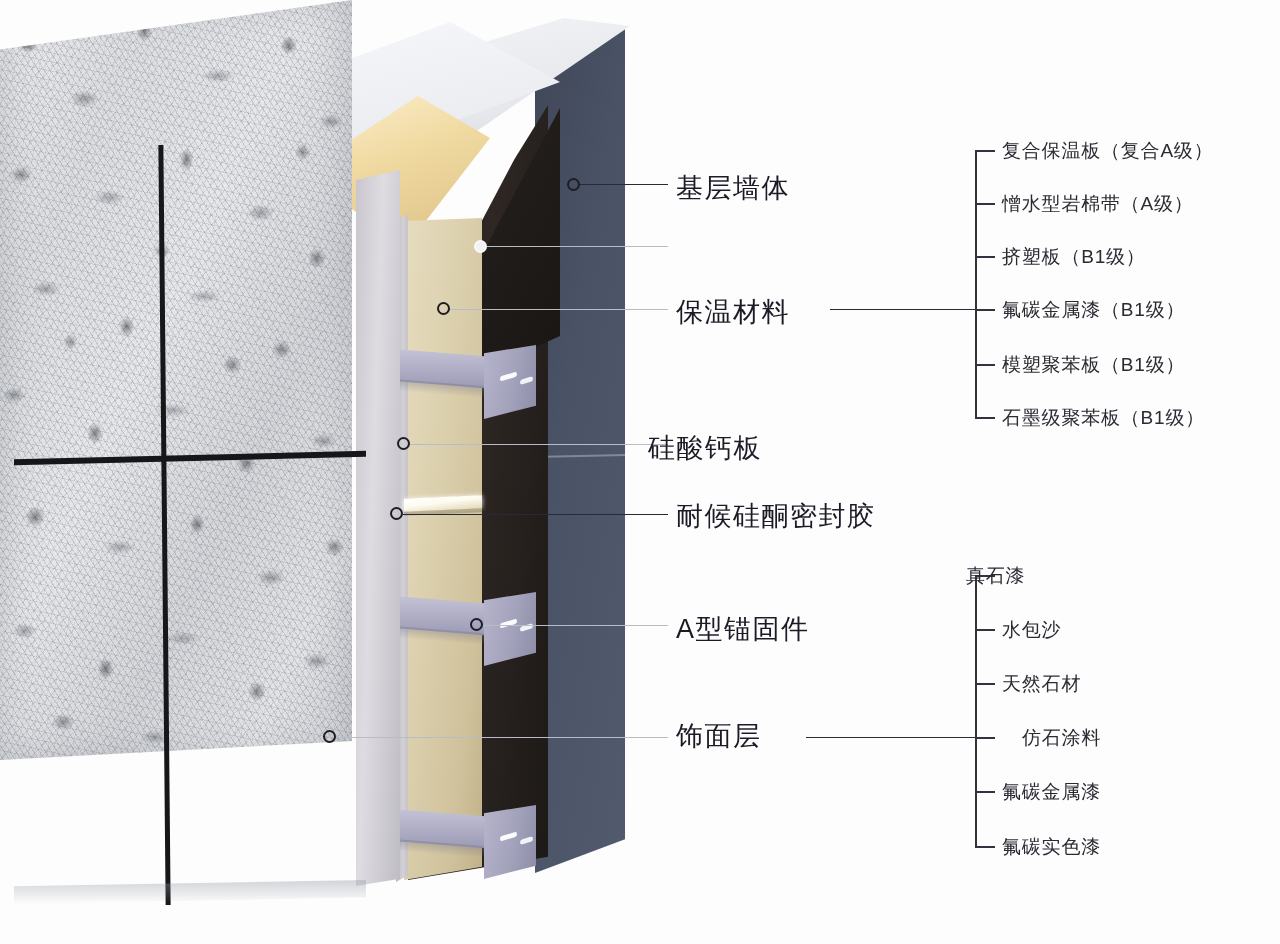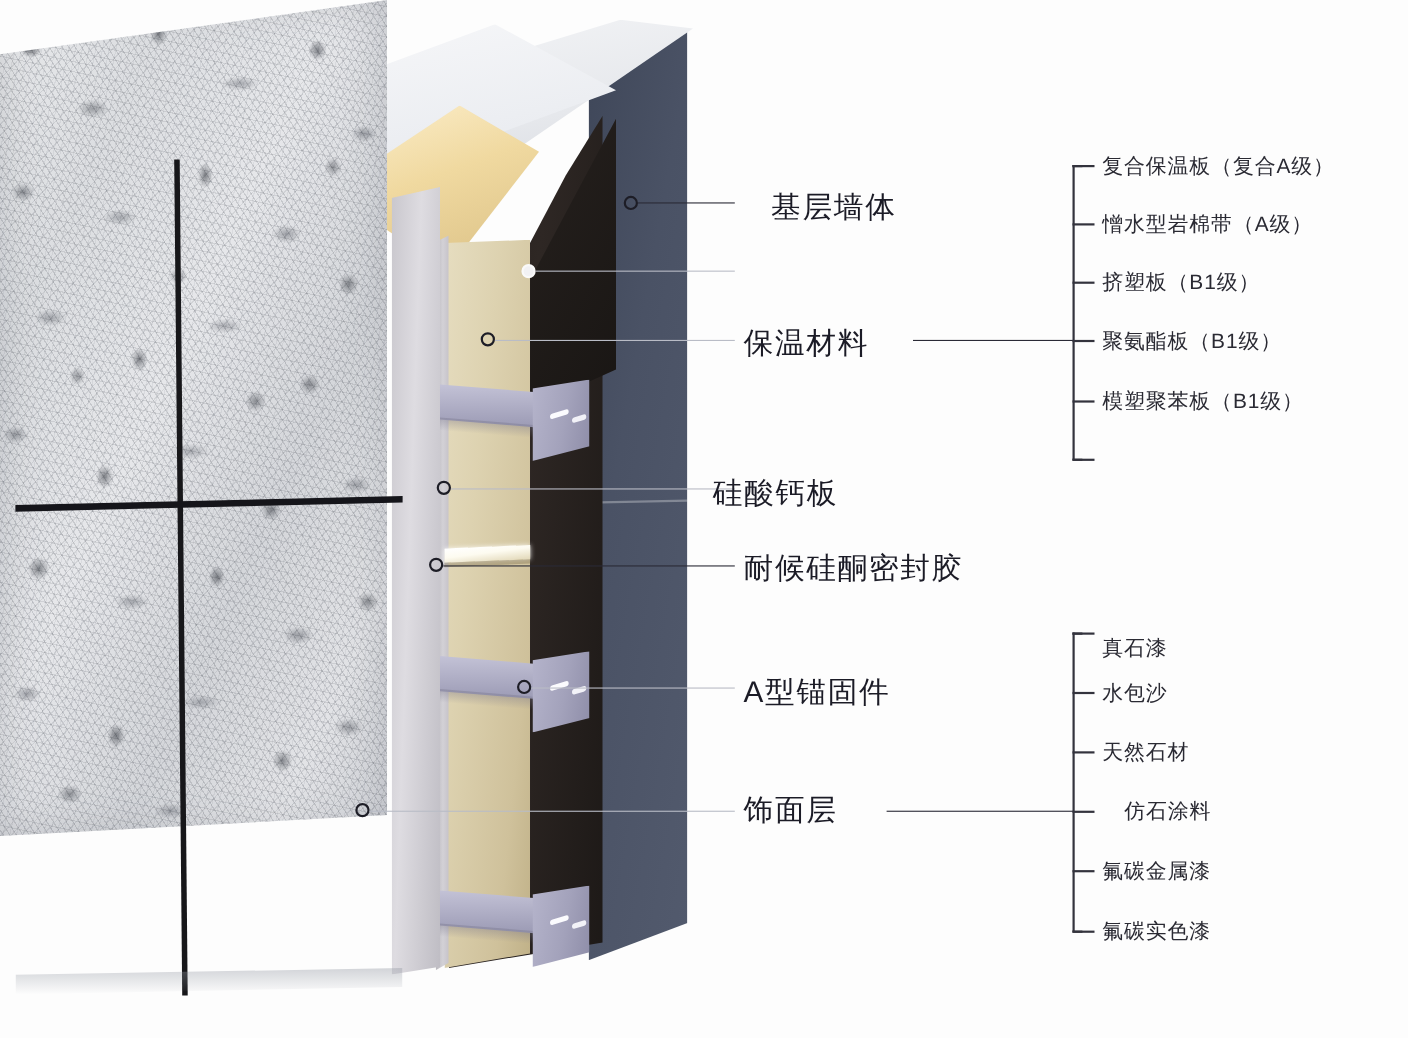--- a/index.html
+++ b/index.html
@@ -275,21 +275,21 @@
 
   <div class="dot" style="left:390px;top:507px;"></div>
   <div class="lead" style="left:403px;top:514px;width:265px;"></div>
 
   <div class="dot" style="left:470px;top:618px;"></div>
   <div class="lead pale" style="left:483px;top:625px;width:185px;"></div>
 
   <div class="dot" style="left:323px;top:730px;"></div>
   <div class="lead pale" style="left:336px;top:737px;width:332px;"></div>
 
-  <div class="lbl main" style="left:701px;top:170px;">基层墙体</div>
+  <div class="lbl main" style="left:676px;top:170px;">基层墙体</div>
   <div class="lbl main" style="left:676px;top:294px;">保温材料</div>
   <div class="lbl main" style="left:648px;top:430px;">硅酸钙板</div>
   <div class="lbl main" style="left:676px;top:498px;">耐候硅酮密封胶</div>
   <div class="lbl main" style="left:676px;top:611px;">A型锚固件</div>
   <div class="lbl main" style="left:676px;top:718px;">饰面层</div>
 
   <div class="stem" style="left:830px;top:309px;width:146px;"></div>
   <div class="spine" style="left:975px;top:150px;height:268px;"></div>
   <div class="spine-cap" style="left:975px;top:150px;"></div>
   <div class="spine-cap" style="left:975px;top:417px;"></div>
@@ -297,35 +297,36 @@
   <div class="tick" style="left:975px;top:150px;"></div>
   <div class="tick" style="left:975px;top:203px;"></div>
   <div class="tick" style="left:975px;top:256px;"></div>
   <div class="tick" style="left:975px;top:309px;"></div>
   <div class="tick" style="left:975px;top:364px;"></div>
   <div class="tick" style="left:975px;top:417px;"></div>
 
   <div class="lbl sub" style="left:1002px;top:191px;">憎水型岩棉带（A级）</div>
   <div class="lbl sub" style="left:1002px;top:138px;">复合保温板（复合A级）</div>
   <div class="lbl sub" style="left:1002px;top:244px;">挤塑板（B1级）</div>
-  <div class="lbl sub" style="left:1002px;top:297px;">聚氨酯板（B1级）</div>
+  <div class="lbl sub" style="left:1002px;top:297px;">氟碳金属漆（B1级）</div>
   <div class="lbl sub" style="left:1002px;top:352px;">模塑聚苯板（B1级）</div>
+  <div class="lbl sub" style="left:1002px;top:405px;">石墨级聚苯板（B1级）</div>
 
   <div class="stem" style="left:806px;top:737px;width:170px;"></div>
   <div class="spine" style="left:975px;top:575px;height:272px;"></div>
   <div class="spine-cap" style="left:975px;top:575px;"></div>
   <div class="spine-cap" style="left:975px;top:846px;"></div>
 
   <div class="tick" style="left:975px;top:575px;"></div>
   <div class="tick" style="left:975px;top:629px;"></div>
   <div class="tick" style="left:975px;top:683px;"></div>
   <div class="tick" style="left:975px;top:737px;"></div>
   <div class="tick" style="left:975px;top:791px;"></div>
   <div class="tick" style="left:975px;top:846px;"></div>
 
-  <div class="lbl sub" style="left:1002px;top:563px;margin-top:13px;">真石漆</div>
+  <div class="lbl sub" style="left:966px;top:563px;">真石漆</div>
   <div class="lbl sub" style="left:1002px;top:617px;">水包沙</div>
   <div class="lbl sub" style="left:1002px;top:671px;">天然石材</div>
   <div class="lbl sub" style="left:1002px;top:725px;margin-left:20px;">仿石涂料</div>
   <div class="lbl sub" style="left:1002px;top:779px;">氟碳金属漆</div>
   <div class="lbl sub" style="left:1002px;top:834px;">氟碳实色漆</div>
 
 </div>
 
 </body></html>

